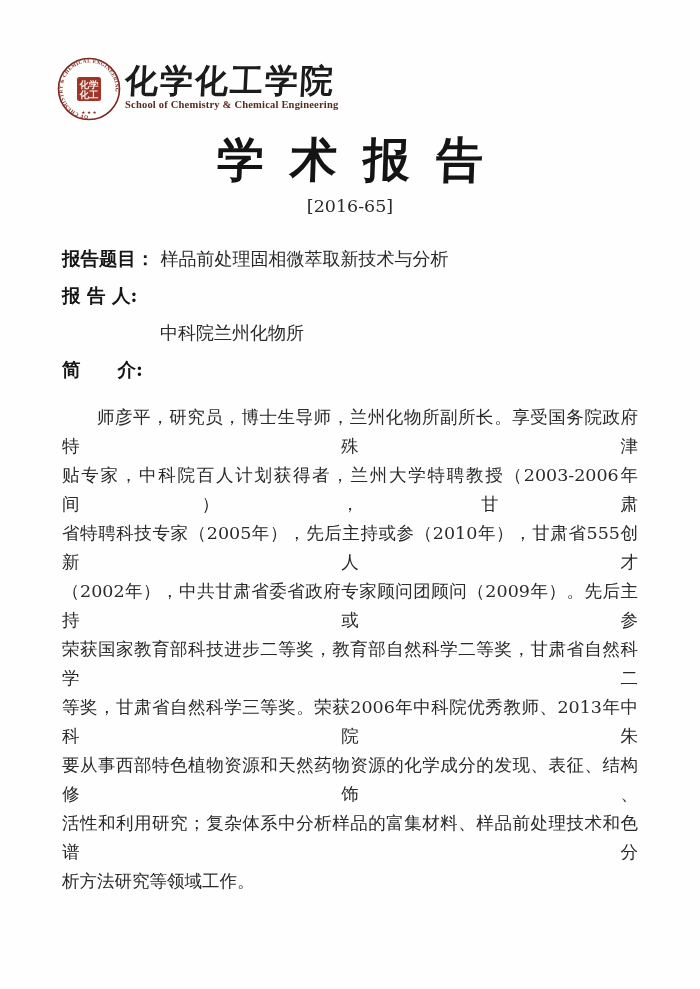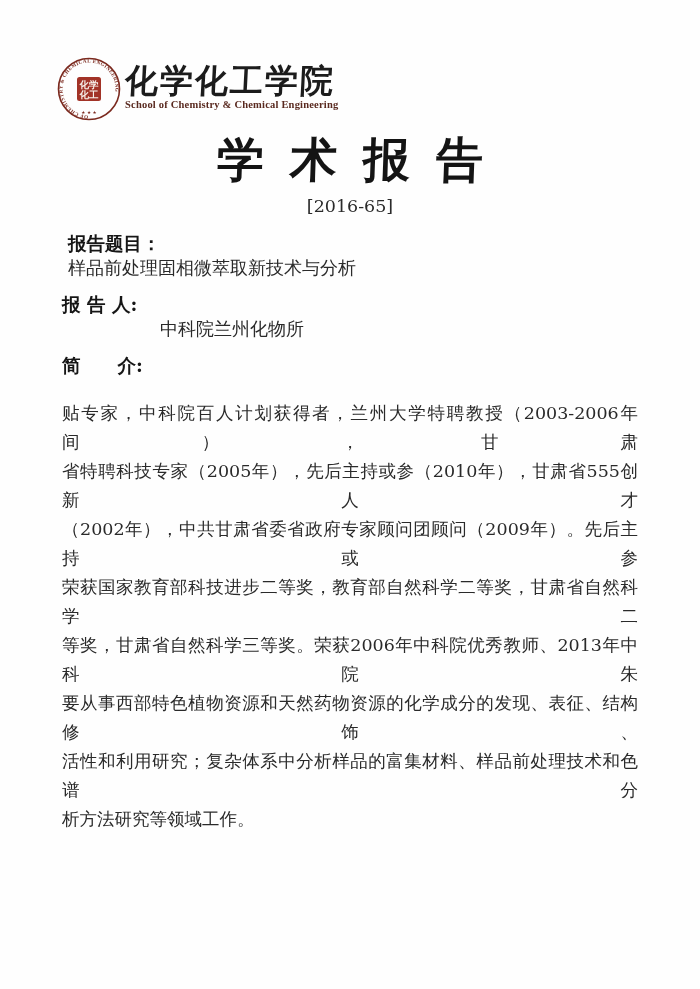--- a/index.html
+++ b/index.html
@@ -56,36 +56,36 @@
   .issue-no {
     margin-top: 10px;
     text-align: center;
     font-size: 17.5px;
     color: #2a2a2a;
   }
 
   
   .content { padding: 0 62px; }
   .field-row { display: flex; align-items: baseline; margin-top: 13px; line-height: 24px; }
-  .field-row.first { margin-top: 16px; flex-direction: column; }
+  .field-row.first { margin-top: 31px; }
   .field-label {
     font-weight: bold;
     font-size: 18.5px;
     color: #161616;
     white-space: pre;
     flex: 0 0 auto;
   }
   .field-value {
     font-size: 18px;
     color: #2a2a2a;
     margin-left: 6px;
     white-space: pre;
   }
   .affiliation {
-    margin-top: 0;
+    margin-top: 13px;
     margin-left: 98px;
     font-size: 18px;
     line-height: 24px;
     color: #2a2a2a;
   }
 
   
   .intro { margin-top: 21px; }
   .intro-line {
     font-size: 17.5px;
@@ -137,20 +137,21 @@
       <span class="field-label">报 告 人:</span>
     </div>
 
     <div class="affiliation">中科院兰州化物所</div>
 
     <div class="field-row">
       <span class="field-label">简　　介:</span>
     </div>
 
     <div class="intro">
+      <div class="intro-line indent">师彦平，研究员，博士生导师，兰州化物所副所长。享受国务院政府特殊津</div>
       <div class="intro-line">贴专家，中科院百人计划获得者，兰州大学特聘教授（2003-2006年间），甘肃</div>
       <div class="intro-line">省特聘科技专家（2005年），先后主持或参（2010年），甘肃省555创新人才</div>
       <div class="intro-line">（2002年），中共甘肃省委省政府专家顾问团顾问（2009年）。先后主持或参</div>
       <div class="intro-line">荣获国家教育部科技进步二等奖，教育部自然科学二等奖，甘肃省自然科学二</div>
       <div class="intro-line">等奖，甘肃省自然科学三等奖。荣获2006年中科院优秀教师、2013年中科院朱</div>
       <div class="intro-line">要从事西部特色植物资源和天然药物资源的化学成分的发现、表征、结构修饰、</div>
       <div class="intro-line">活性和利用研究；复杂体系中分析样品的富集材料、样品前处理技术和色谱分</div>
       <div class="intro-line last">析方法研究等领域工作。</div>
     </div>
 

